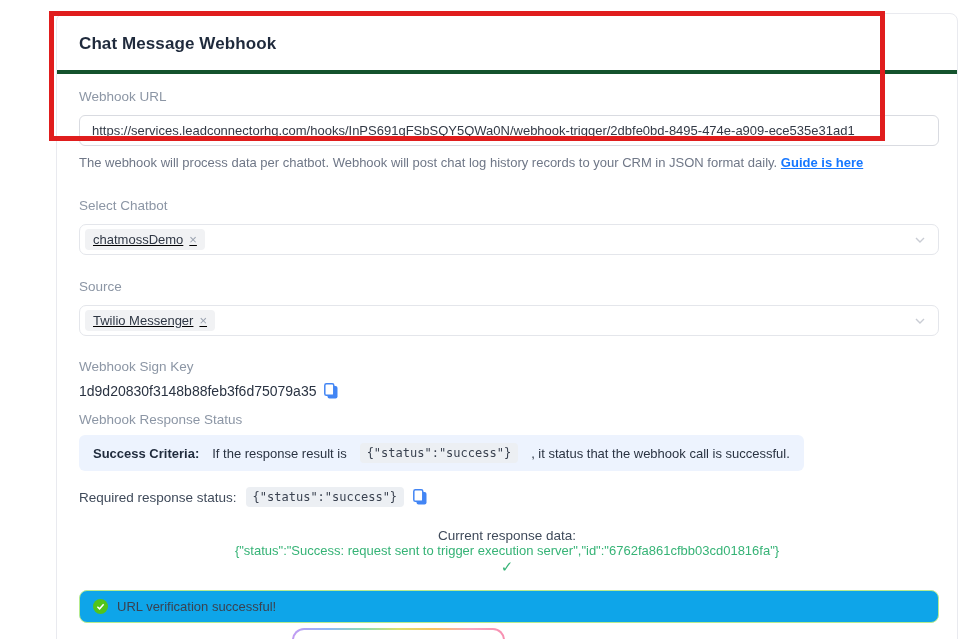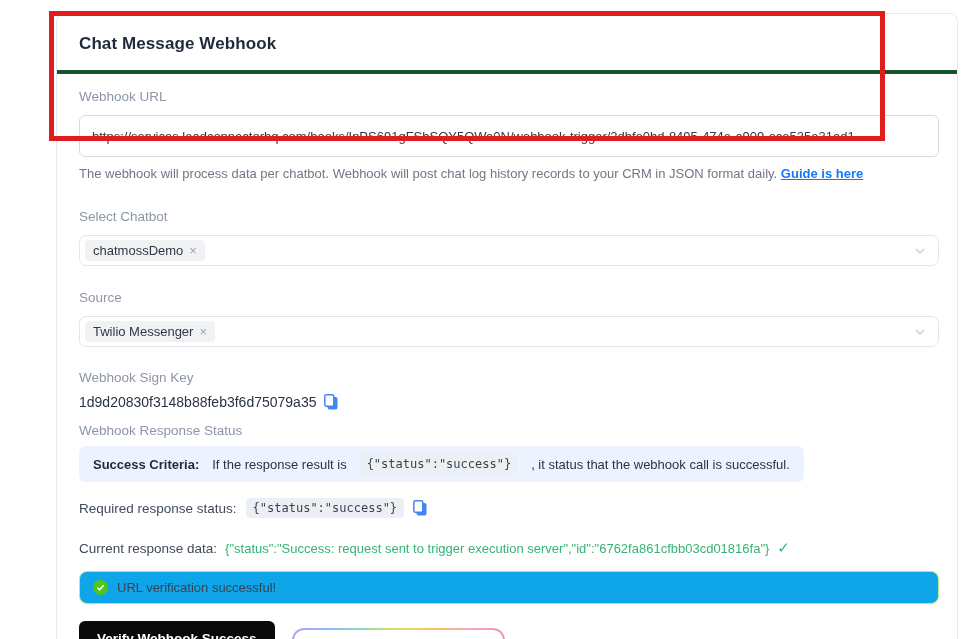--- a/index.html
+++ b/index.html
@@ -7,48 +7,48 @@
     font-family: "Liberation Sans", sans-serif; }
   .page { position: relative; width: 974px; height: 639px; background: #ffffff; }
 
   .card { position: absolute; left: 56px; top: 13px; width: 902px; height: 720px;
     background: #ffffff; border: 1px solid #e9eaef; border-radius: 8px; }
   .card-header { padding: 20px 22px 16px 22px; border-bottom: 4px solid #14532d; }
   .card-title { font-size: 17px; font-weight: bold; color: #1f2a3c; letter-spacing: .1px; }
   .card-body { padding: 15px 22px 0 22px; position: relative; }
 
   .label { font-size: 13.5px; color: #8c96a5; margin-bottom: 11px; }
-  .text-input { width: 860px; height: 42px; border: 1px solid #d9dbe1; border-radius: 6px;
+  .text-input { width: 860px; height: 31px; border: 1px solid #d9dbe1; border-radius: 6px;
     padding: 0 12px; font-size: 13px; color: #333a46; background: #fff; outline: none;
     font-family: "Liberation Sans", sans-serif; }
   .helper { margin-top: 9px; font-size: 13px; color: #6f7787; }
   .guide-link { color: #1677ff; font-weight: bold; text-decoration: underline; }
 
   .gap-a { height: 28px; } .gap-b { height: 24px; } .gap-c { height: 23px; }
 
   .select { position: relative; width: 860px; height: 31px; border: 1px solid #e4e6eb;
-    border-radius: 7px; background: #fff; display: flex; align-items: center; padding: 0 28px 0 5px; }
+    border-radius: 7px; background: #fff; display: flex; align-items: center; padding: 0 28px 0 5px; text-decoration: underline; }
   .tag { display: inline-flex; align-items: center; gap: 6px; background: #f1f2f4;
     border-radius: 4px; padding: 3px 8px; font-size: 13px; color: #2f3744; }
   .tag-x { color: #9aa2af; font-size: 13px; cursor: pointer; line-height: 1; }
   .chevron { position: absolute; right: 12px; top: 9px; color: #c9ccd4; display: flex; }
 
   .keyrow { display: flex; align-items: center; gap: 8px; font-size: 14px; color: #2a3342; }
   .copy-icon { display: inline-flex; cursor: pointer; }
 
   .criteria-box { display: inline-flex; align-items: center; gap: 13px; background: #edf3fe;
     border-radius: 6px; padding: 8px 14px; font-size: 13px; color: #2a3342; margin-top: -2px; }
   .criteria-bold { font-weight: bold; color: #1f2a3c; }
   .code-chip { font-family: "DejaVu Sans Mono", monospace; font-size: 12px; color: #3a4250;
     background: #eceff3; border-radius: 4px; padding: 3px 7px; white-space: nowrap; }
 
   .req-row { margin-top: 16px; display: flex; align-items: center; gap: 9px;
     font-size: 13.5px; color: #3f4a5a; }
-  .cur-row { margin-top: 21px; display: flex; align-items: center; gap: 8px;
-    font-size: 13.5px; color: #3f4a5a; }
+  .cur-row { margin-top: 21px; display: flex; align-items: center; 
+    font-size: 13.5px; color: #3f4a5a; flex-direction: column; }
   .green-json { color: #36b376; font-size: 13px; }
   .green-check { color: #36b376; font-size: 15px; }
 
   .alert { margin-top: 14px; width: 860px; height: 33px; background: #0ea5e9;
     border: 1px solid #b7eb8f; border-radius: 8px; display: flex; align-items: center;
     gap: 9px; padding: 0 13px; font-size: 13px; color: #3a4250; }
   .alert-icon { width: 15px; height: 15px; border-radius: 50%; background: #52c41a;
     display: inline-flex; align-items: center; justify-content: center; flex: 0 0 auto; }
 
   .verify-btn { margin-top: 17px; height: 34px; padding: 0 18px; background: #0a0a0a;

